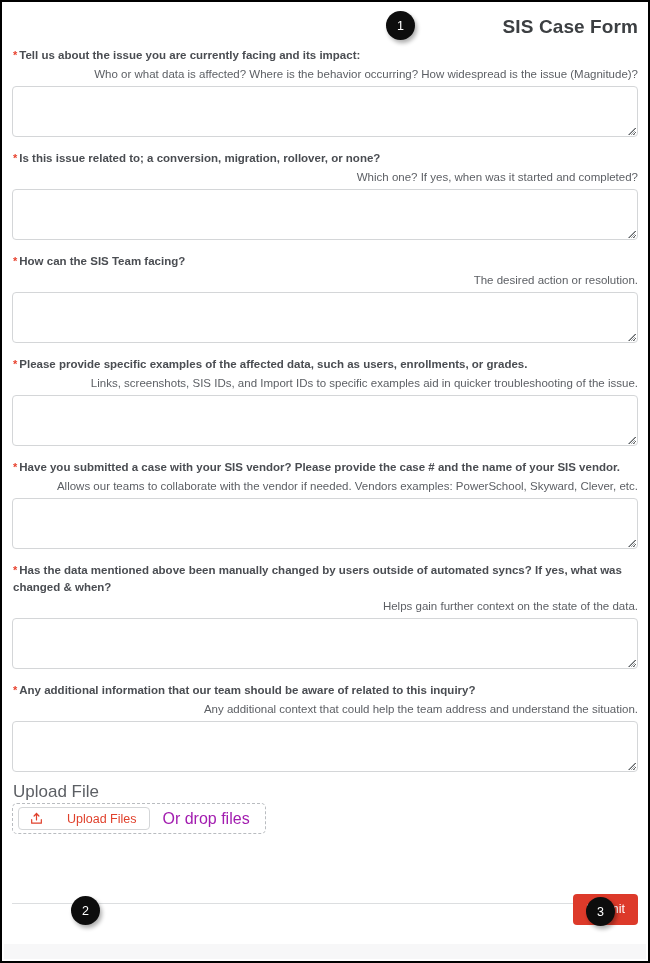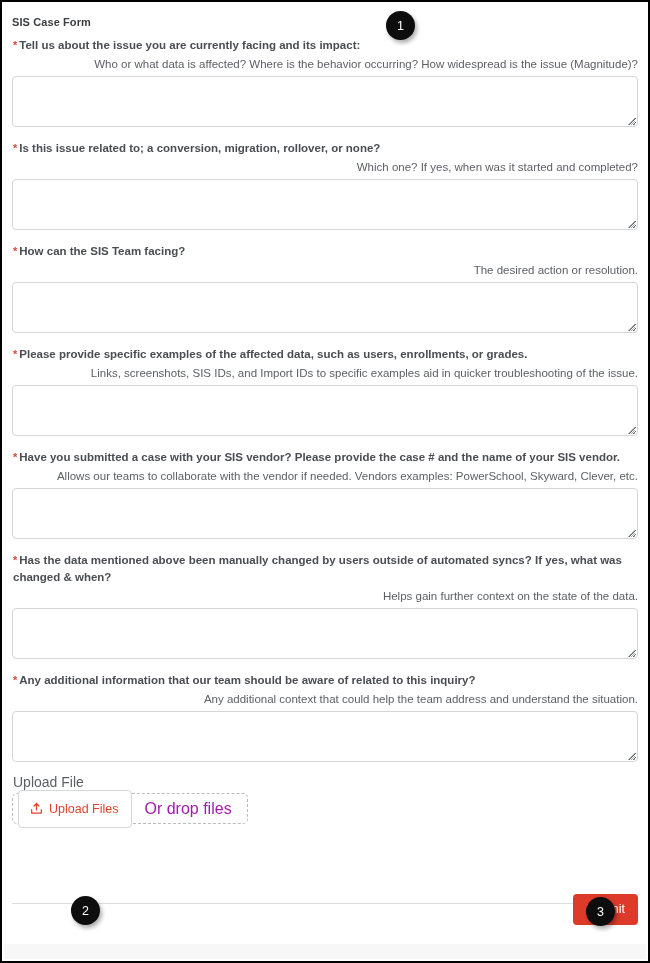--- a/index.html
+++ b/index.html
@@ -25,22 +25,22 @@
   .form-body {
     position: absolute;
     left: 0;
     top: 0;
     right: 0;
     bottom: 0;
     padding: 0 10px;
     box-sizing: border-box;
   }
   .form-title {
-    text-align: left;
-    font-size: 11px;
+    text-align: right;
+    font-size: 19px;
     font-weight: bold;
     color: #3c3f42;
     margin: 0;
     padding: 14px 0 9px 0;
     letter-spacing: 0.1px;
   }
   .field {
     margin-bottom: 0;
   }
   .field-label {
@@ -90,47 +90,47 @@
     right: 2px;
     bottom: 1px;
     width: 11px;
     height: 11px;
     pointer-events: none;
   }
   .spacer-sm { height: 13px; }
 
   
   .upload-label {
-    font-size: 14px;
+    font-size: 17px;
     color: #5c5f64;
     margin: 0 0 4px 1px;
     line-height: 14px;
   }
   .dropzone {
     display: inline-flex;
     align-items: center;
     border: 1px dashed #b9bcc0;
     border-radius: 5px;
     padding: 4px 5px;
     background: #ffffff;
     box-sizing: border-box;
     height: 31px;
   }
   .upload-btn {
     display: inline-flex;
     align-items: center;
-    gap: 6px;
+    gap: 24px;
     background: #ffffff;
     border: 1px solid #d4d6d8;
     border-radius: 4px;
     color: #e0412c;
     font-size: 12.5px;
     font-family: "Liberation Sans", sans-serif;
     padding: 3px 13px 3px 11px;
-    height: 38px;
+    height: 23px;
     box-sizing: border-box;
     cursor: pointer;
     white-space: nowrap;
   }
   .upload-icon {
     display: inline-block;
     width: 13px;
     height: 13px;
     line-height: 0;
   }

